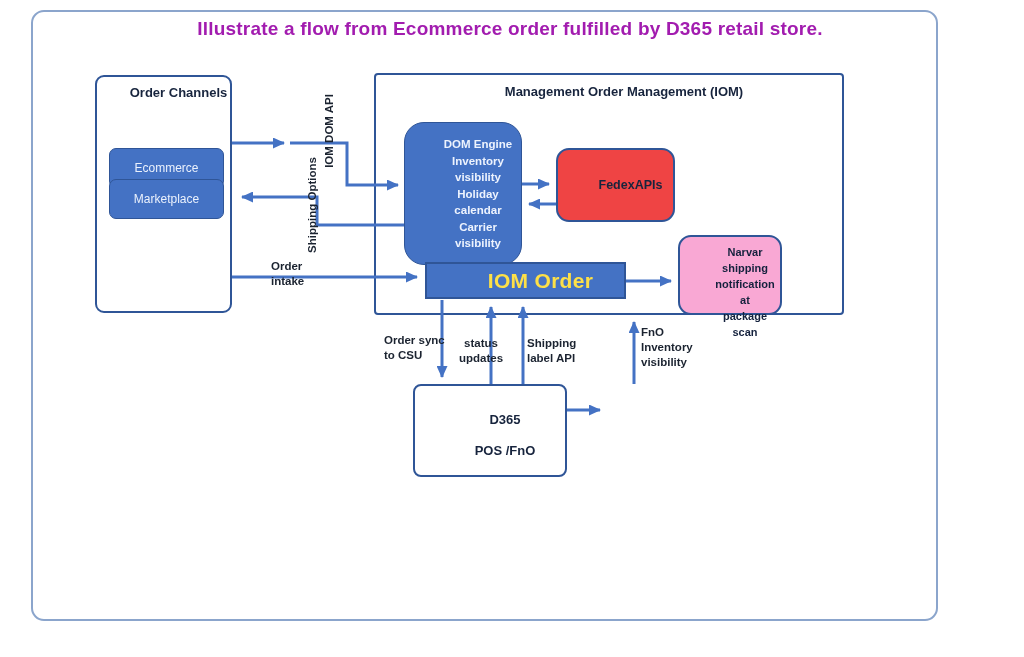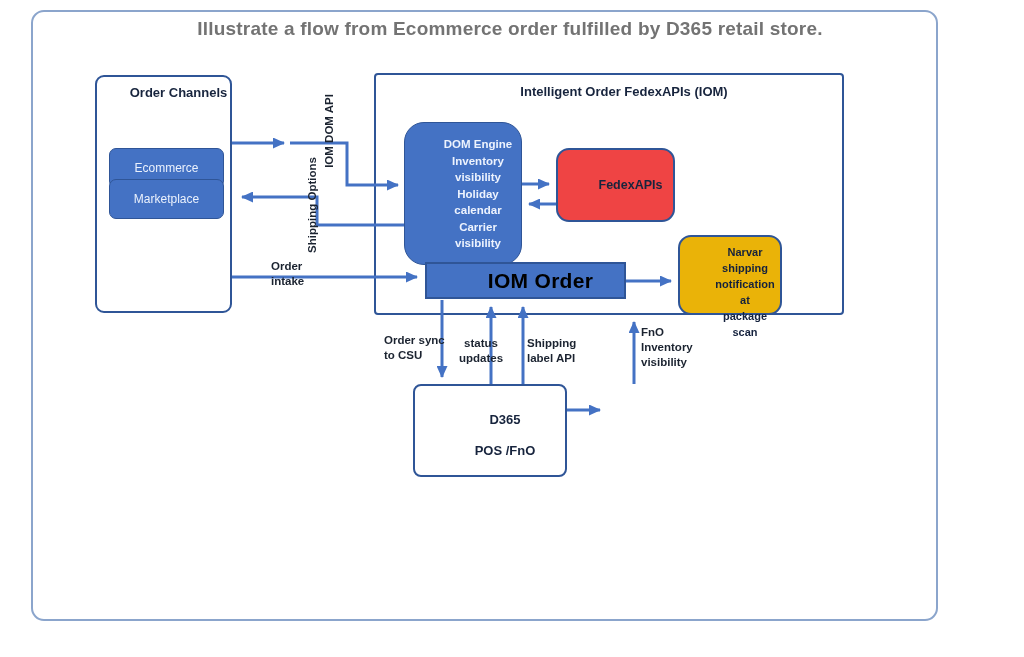--- a/index.html
+++ b/index.html
@@ -6,21 +6,21 @@
   #canvas{
     position:relative;width:1024px;height:657px;background:#ffffff;overflow:hidden;
     font-family:"Liberation Sans", sans-serif;
   }
   #outer-frame{
     position:absolute;left:31px;top:10px;width:903px;height:607px;
     border:2px solid #8BA5CC;border-radius:13px;background:#ffffff;
   }
   #page-title{
     position:absolute;left:60px;top:18px;width:900px;text-align:center;
-    font-size:19px;font-weight:700;color:#737373;letter-spacing:.2px;
+    font-size:19px;font-weight:700;color:#a21caf;letter-spacing:.2px;
   }
   .box{position:absolute;box-sizing:border-box;background:#ffffff;padding-left:30px;}
   .box-title{font-weight:700;font-size:13px;color:#17243D;text-align:center;}
   #order-channels{
     left:95px;top:75px;width:137px;height:238px;
     border:2.5px solid #2F5597;border-radius:9px;
   }
   #order-channels .box-title{margin-top:8px;}
   .chip{
     position:absolute;left:12px;width:113px;height:38px;border-radius:7px;
@@ -44,25 +44,25 @@
   #fedex-box{
     left:556px;top:148px;width:119px;height:74px;border-radius:13px;
     background:#ef4444;border:2px solid #2F5597;
     display:flex;align-items:center;justify-content:center;
     font-size:12.5px;font-weight:700;color:#17243D;
   }
   #iom-order{
     left:425px;top:262px;width:201px;height:37px;
     background:#4472C4;border:2px solid #2F5597;
     display:flex;align-items:center;justify-content:center;
-    color:#000000;font-size:21px;font-weight:600;letter-spacing:.3px;
+    color:#fde047;font-size:21px;font-weight:600;letter-spacing:.3px;
   }
   #narvar-box{
     left:678px;top:235px;width:104px;height:80px;border-radius:13px;
-    background:#eab308;border:2px solid #2F5597;
+    background:#f9a8d4;border:2px solid #2F5597;
     text-align:center;font-size:11px;font-weight:700;color:#14213D;
     line-height:16px;padding-top:7px;
   }
   #d365-box{
     left:413px;top:384px;width:154px;height:93px;
     border:2.5px solid #2F5597;border-radius:8px;
     text-align:center;font-weight:700;font-size:13px;color:#17243D;
   }
   #d365-box .l1{margin-top:26px;}
   #d365-box .l2{margin-top:16px;}
@@ -89,21 +89,21 @@
 
   <div id="page-title">Illustrate a flow from Ecommerce order fulfilled by D365 retail store.</div>
 
   <div class="box" id="order-channels">
     <div class="box-title">Order Channels</div>
     <div class="chip" id="chip-ecommerce">Ecommerce</div>
     <div class="chip" id="chip-marketplace">Marketplace</div>
   </div>
 
   <div class="box" id="iom-box">
-    <div class="box-title">Intelligent Order FedexAPIs (IOM)</div>
+    <div class="box-title">Management Order Management (IOM)</div>
   </div>
 
   <div class="box" id="dom-engine">
     <div>DOM Engine</div>
     <div>Inventory</div>
     <div>visibility</div>
     <div>Holiday calendar</div>
     <div>Carrier</div>
     <div>visibility</div>
   </div>

